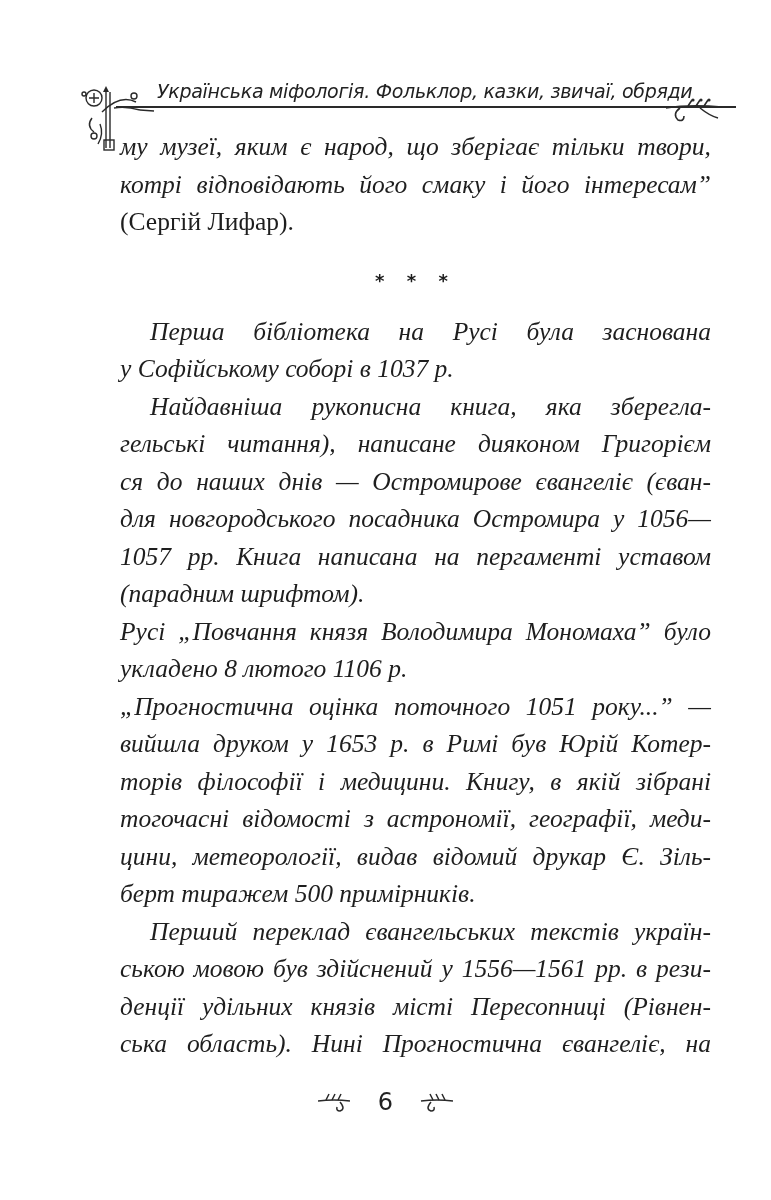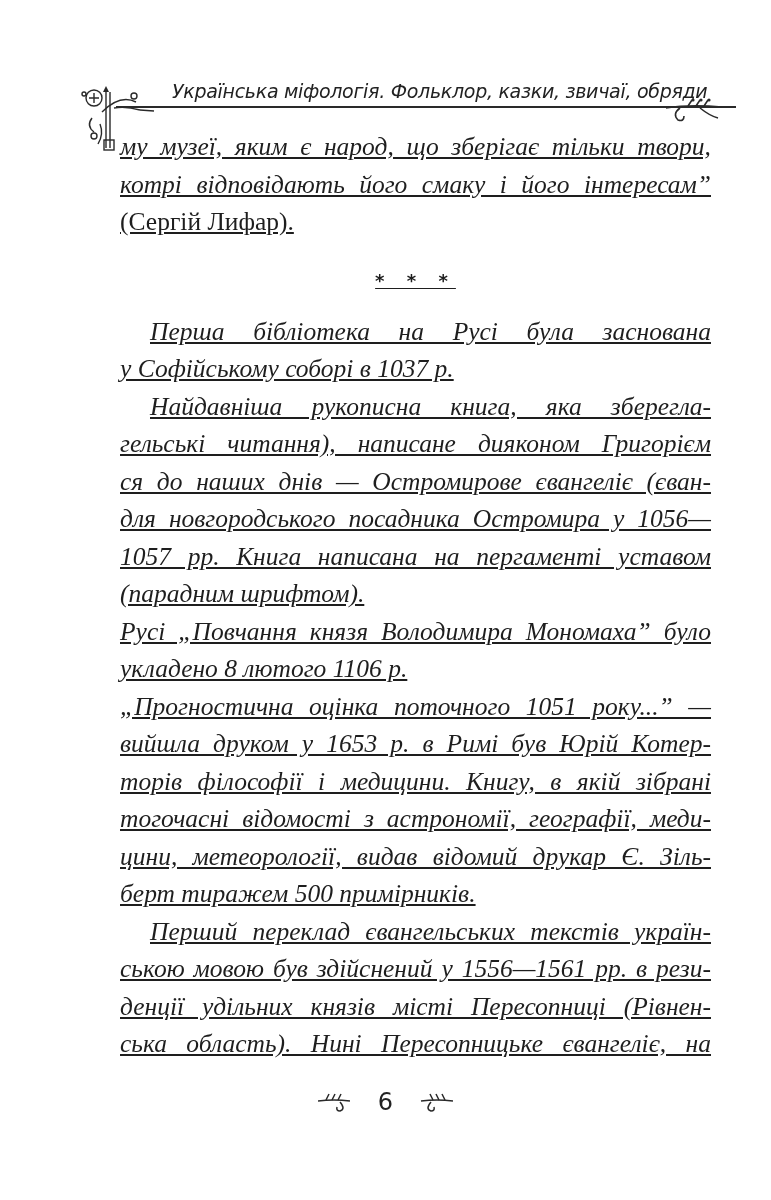--- a/index.html
+++ b/index.html
@@ -1,32 +1,32 @@
 <!DOCTYPE html>
 <html><head>
 <meta charset="utf-8">
 <style>
   html, body { margin: 0; padding: 0; background: #ffffff; }
   body { width: 771px; height: 1200px; position: relative; overflow: hidden; color: #1f1f1f; }
   .page { position: absolute; left: 0; top: 0; width: 771px; height: 1200px; }
 
   .running-head { position: absolute; left: 80px; top: 80px; width: 660px; height: 80px; }
   .head-title {
-    position: absolute; left: 92px; top: 0px; width: 595px;
+    position: absolute; left: 77px; top: 0px; width: 595px;
     font-family: "DejaVu Sans", sans-serif; font-style: italic;
     font-size: 19px; letter-spacing: -0.3px; color: #222; white-space: nowrap;
   }
   .head-rule { position: absolute; left: 36px; top: 26px; width: 620px; height: 2px; background: #2a2a2a; }
   .corner-ornament { position: absolute; left: 0; top: 4px; width: 80px; height: 70px; }
   .end-ornament { position: absolute; left: 580px; top: 16px; width: 70px; height: 30px; }
 
   .body-text {
     position: absolute; left: 120px; top: 128px; width: 591px;
     font-family: "Liberation Serif", "DejaVu Serif", serif;
-    font-size: 25.5px; line-height: 37.5px; color: #1e1e1e; text-decoration: underline;
+    font-size: 25.5px; line-height: 37.5px; color: #1e1e1e;
   }
   .body-text p { margin: 0; text-align: justify; text-align-last: left; }
   .body-text .it { font-style: italic; }
   .line { display: block; text-align: justify; text-align-last: justify; white-space: nowrap; }
   .line.last { text-align-last: left; }
   .separator {
     text-align: center; font-family: "DejaVu Sans", sans-serif; font-weight: bold;
     font-size: 18px; letter-spacing: 8px; margin: 30px 0 22px 0; height: 20px; line-height: 20px;
   }
 
@@ -107,21 +107,21 @@
       <span class="line">торів філософії і медицини. Книгу, в якій зібрані</span>
       <span class="line">тогочасні відомості з астрономії, географії, меди-</span>
       <span class="line">цини, метеорології, видав відомий друкар Є. Зіль-</span>
       <span class="line last">берт тиражем 500 примірників.</span>
     </p>
 
     <p class="it">
       <span class="line" style="padding-left:30px">Перший переклад євангельських текстів україн-</span>
       <span class="line">ською мовою був здійснений у 1556—1561 рр. в рези-</span>
       <span class="line">денції удільних князів місті Пересопниці (Рівнен-</span>
-      <span class="line">ська область). Нині Пересопницьке євангеліє, на</span>
+      <span class="line">ська область). Нині Прогностична євангеліє, на</span>
     </p>
   </div>
 
   <div class="folio">
     <div class="folio-inner">
       <svg class="folio-orn" viewBox="0 0 34 22">
         <g fill="none" stroke="#2a2a2a" stroke-width="1.5">
           <path d="M0 10 Q16 8 32 10"></path>
           <path d="M8 9 l3 -6 M14 9 l3 -6 M20 9 l3 -6"></path>
           <path d="M22 11 Q28 18 22 20 Q18 20 19 16"></path>

